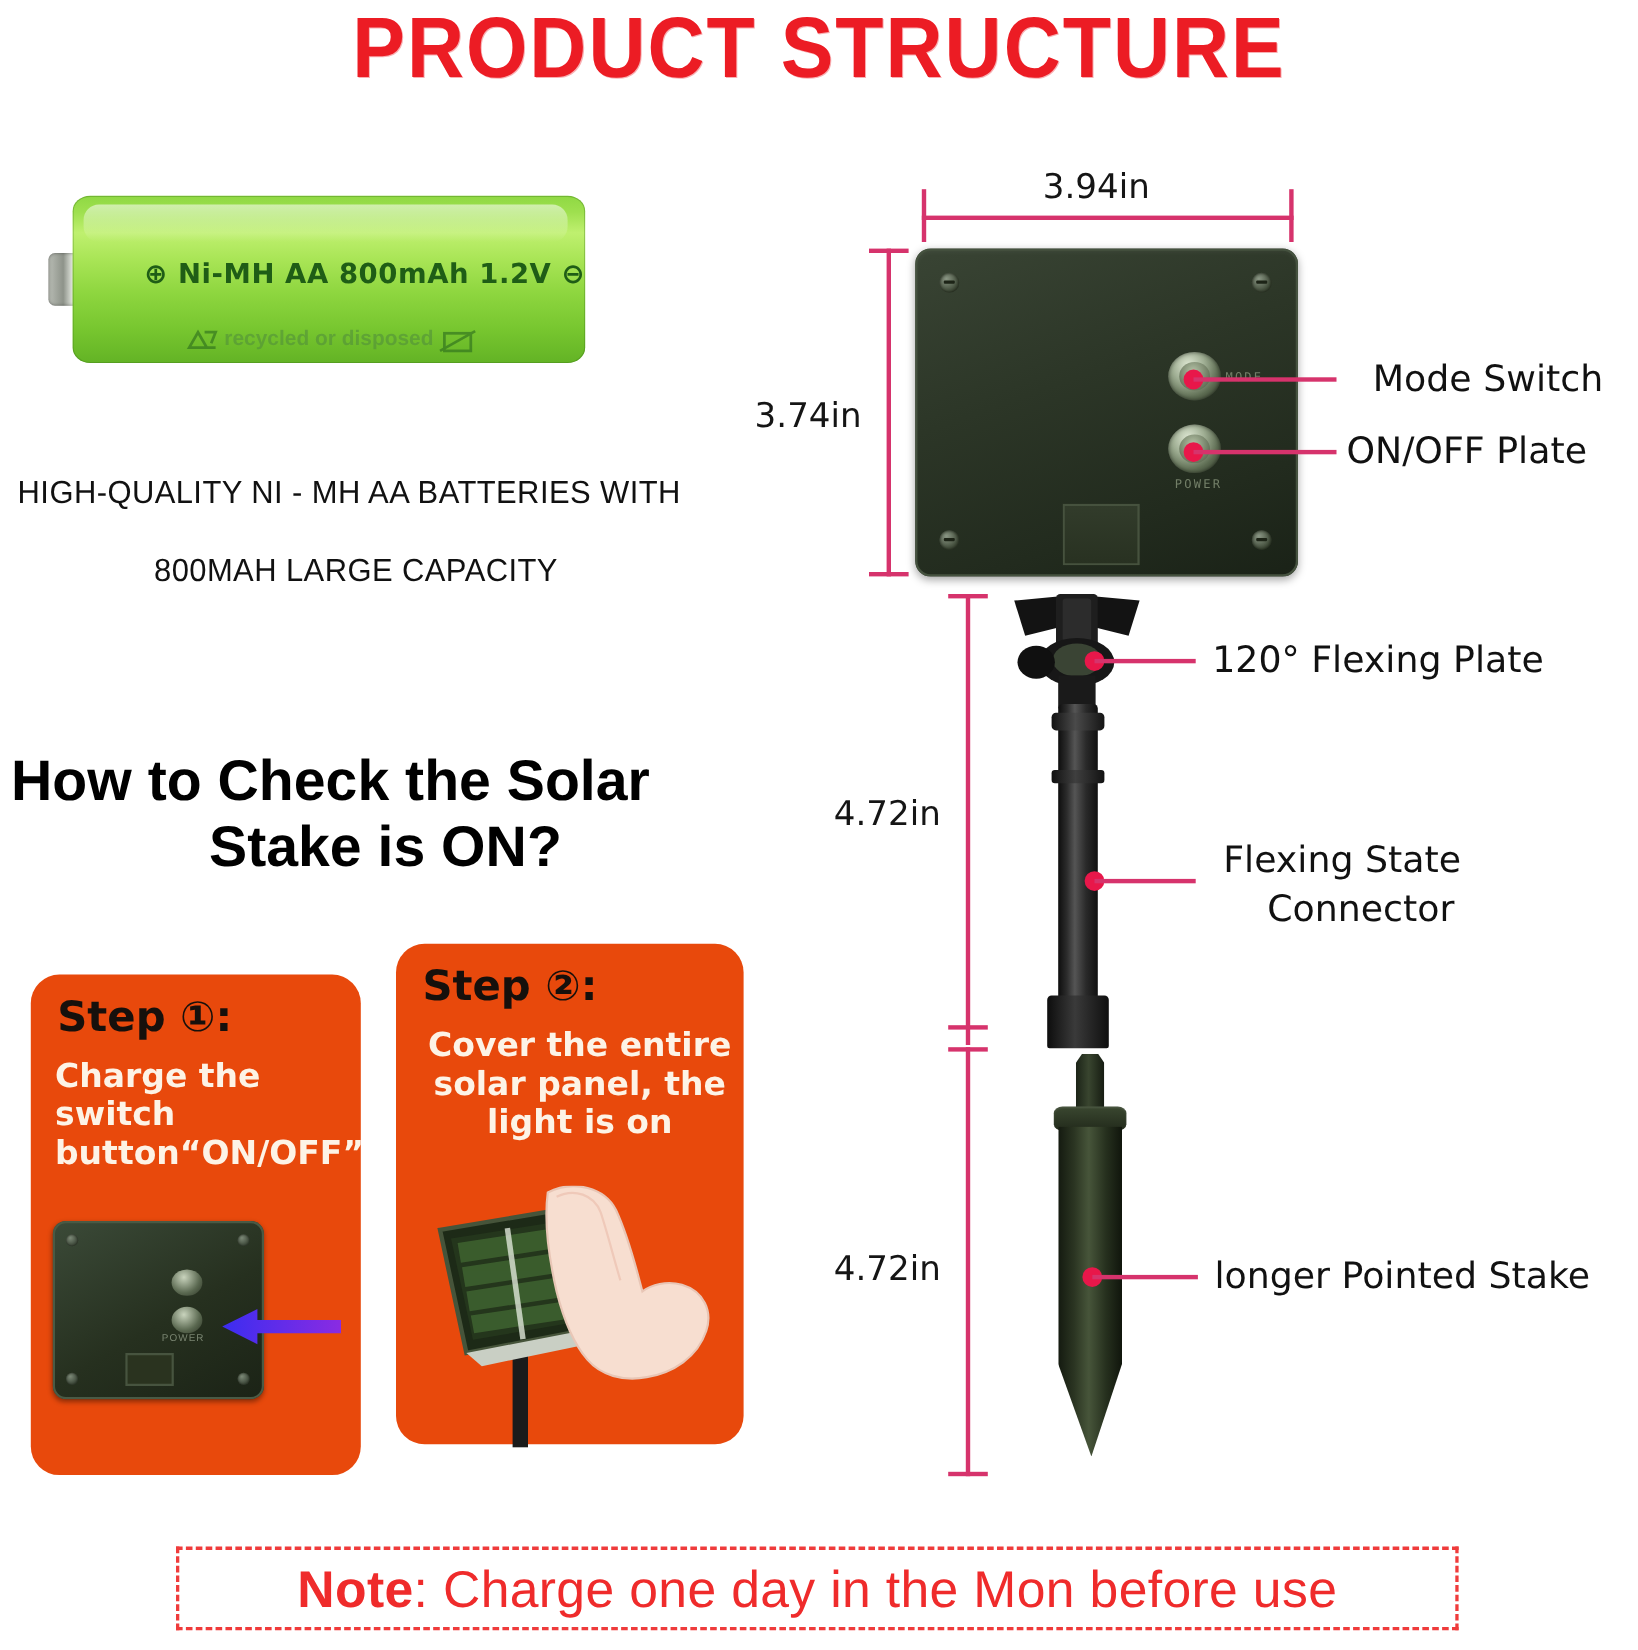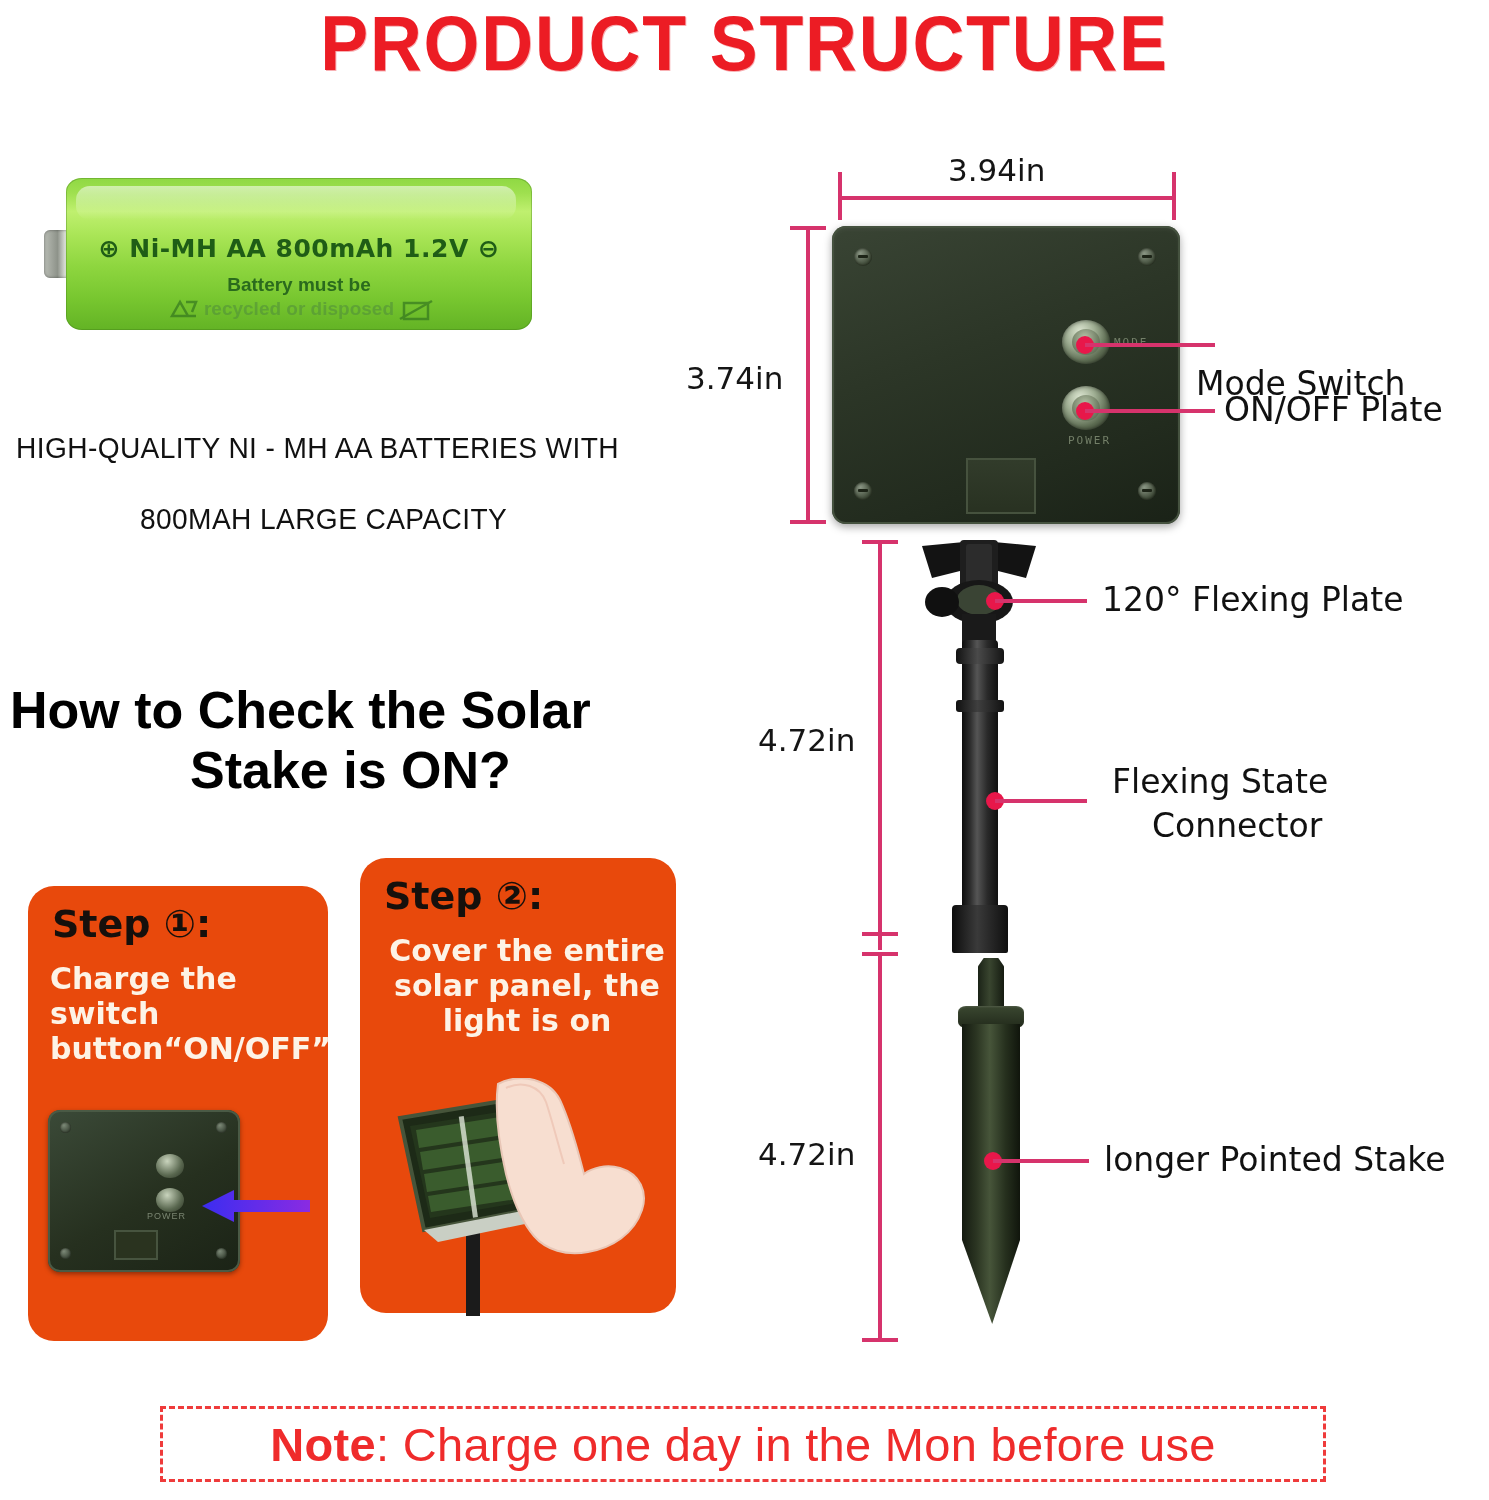--- a/index.html
+++ b/index.html
@@ -37,21 +37,21 @@
     background:linear-gradient(to bottom,rgba(255,255,255,.55),rgba(255,255,255,0));
     border-radius:14px;
   }
   .batt-nub{
     position:absolute;left:0px;top:52px;width:30px;height:48px;
     background:linear-gradient(to right,#b9bdb5,#8e938a 45%,#d8dcd4 70%,#9aa094);
     border-radius:6px 3px 3px 6px;
     box-shadow:inset 0 0 3px rgba(0,0,0,.45);
   }
   .batt-line1{
-    position:absolute;left:0;top:56px;width:466px;text-align:center;
+    position:absolute;left:0;top:56px;width:466px;text-align:right;
     font-size:25px;font-weight:bold;color:#1f5d16;white-space:nowrap;
     letter-spacing:.5px;
     font-family:"DejaVu Sans","Liberation Sans",sans-serif;
   }
   .batt-line2{
     position:absolute;left:0;top:96px;width:466px;text-align:center;
     font-size:19px;font-weight:bold;color:#2a6b1d;white-space:nowrap;
   }
   .batt-line3{
     position:absolute;left:0;top:120px;width:466px;text-align:center;
@@ -238,21 +238,20 @@
 
 <div class="abs" id="battery-wrap">
   <div class="batt-nub"></div>
   <div class="batt-body">
     <div class="batt-gloss"></div>
     <div class="batt-line1">
       <span>⊕</span>
       <span>Ni-MH  AA   800mAh 1.2V</span>
       <span>⊖</span>
     </div>
-    <div class="batt-line2">Battery must be</div>
     <div class="batt-line3">recycled or disposed</div>
     <svg class="batt-sym" style="left:100px;" viewBox="0 0 40 26">
       <path d="M6 20 L14 6 L22 20 Z M20 6 L30 6 L26 16 M30 20 L8 20" fill="none" stroke="#2a6b1d" stroke-width="2.5"></path>
     </svg>
     <svg class="batt-sym" style="left:330px;" viewBox="0 0 40 26">
       <rect x="8" y="7" width="24" height="16" fill="none" stroke="#2a6b1d" stroke-width="2.5"></rect>
       <path d="M4 23 L36 5" stroke="#2a6b1d" stroke-width="2.5"></path>
     </svg>
   </div>
 </div>
@@ -369,21 +368,21 @@
 <div class="abs dimline" style="left:862px;top:932px;width:36px;height:4px;"></div>
 <div class="abs dimtxt" style="left:758px;top:722px;">4.72in</div>
 
 <div class="abs dimline" style="left:878px;top:952px;width:4px;height:390px;"></div>
 <div class="abs dimline" style="left:862px;top:952px;width:36px;height:4px;"></div>
 <div class="abs dimline" style="left:862px;top:1338px;width:36px;height:4px;"></div>
 <div class="abs dimtxt" style="left:758px;top:1136px;">4.72in</div>
 
 <div class="abs dot" style="left:1076px;top:336px;"></div>
 <div class="abs lead" style="left:1085px;top:343px;width:130px;"></div>
-<div class="abs callout" style="left:1196px;top:324px;margin-top:40px;">Mode Switch</div>
+<div class="abs callout" style="left:1248px;top:324px;">Mode Switch</div>
 
 <div class="abs dot" style="left:1076px;top:402px;"></div>
 <div class="abs lead" style="left:1085px;top:409px;width:130px;"></div>
 <div class="abs callout" style="left:1224px;top:390px;">ON/OFF Plate</div>
 
 <div class="abs dot" style="left:986px;top:592px;"></div>
 <div class="abs lead" style="left:995px;top:599px;width:92px;"></div>
 <div class="abs callout" style="left:1102px;top:580px;">120°  Flexing Plate</div>
 
 <div class="abs dot" style="left:986px;top:792px;"></div>

